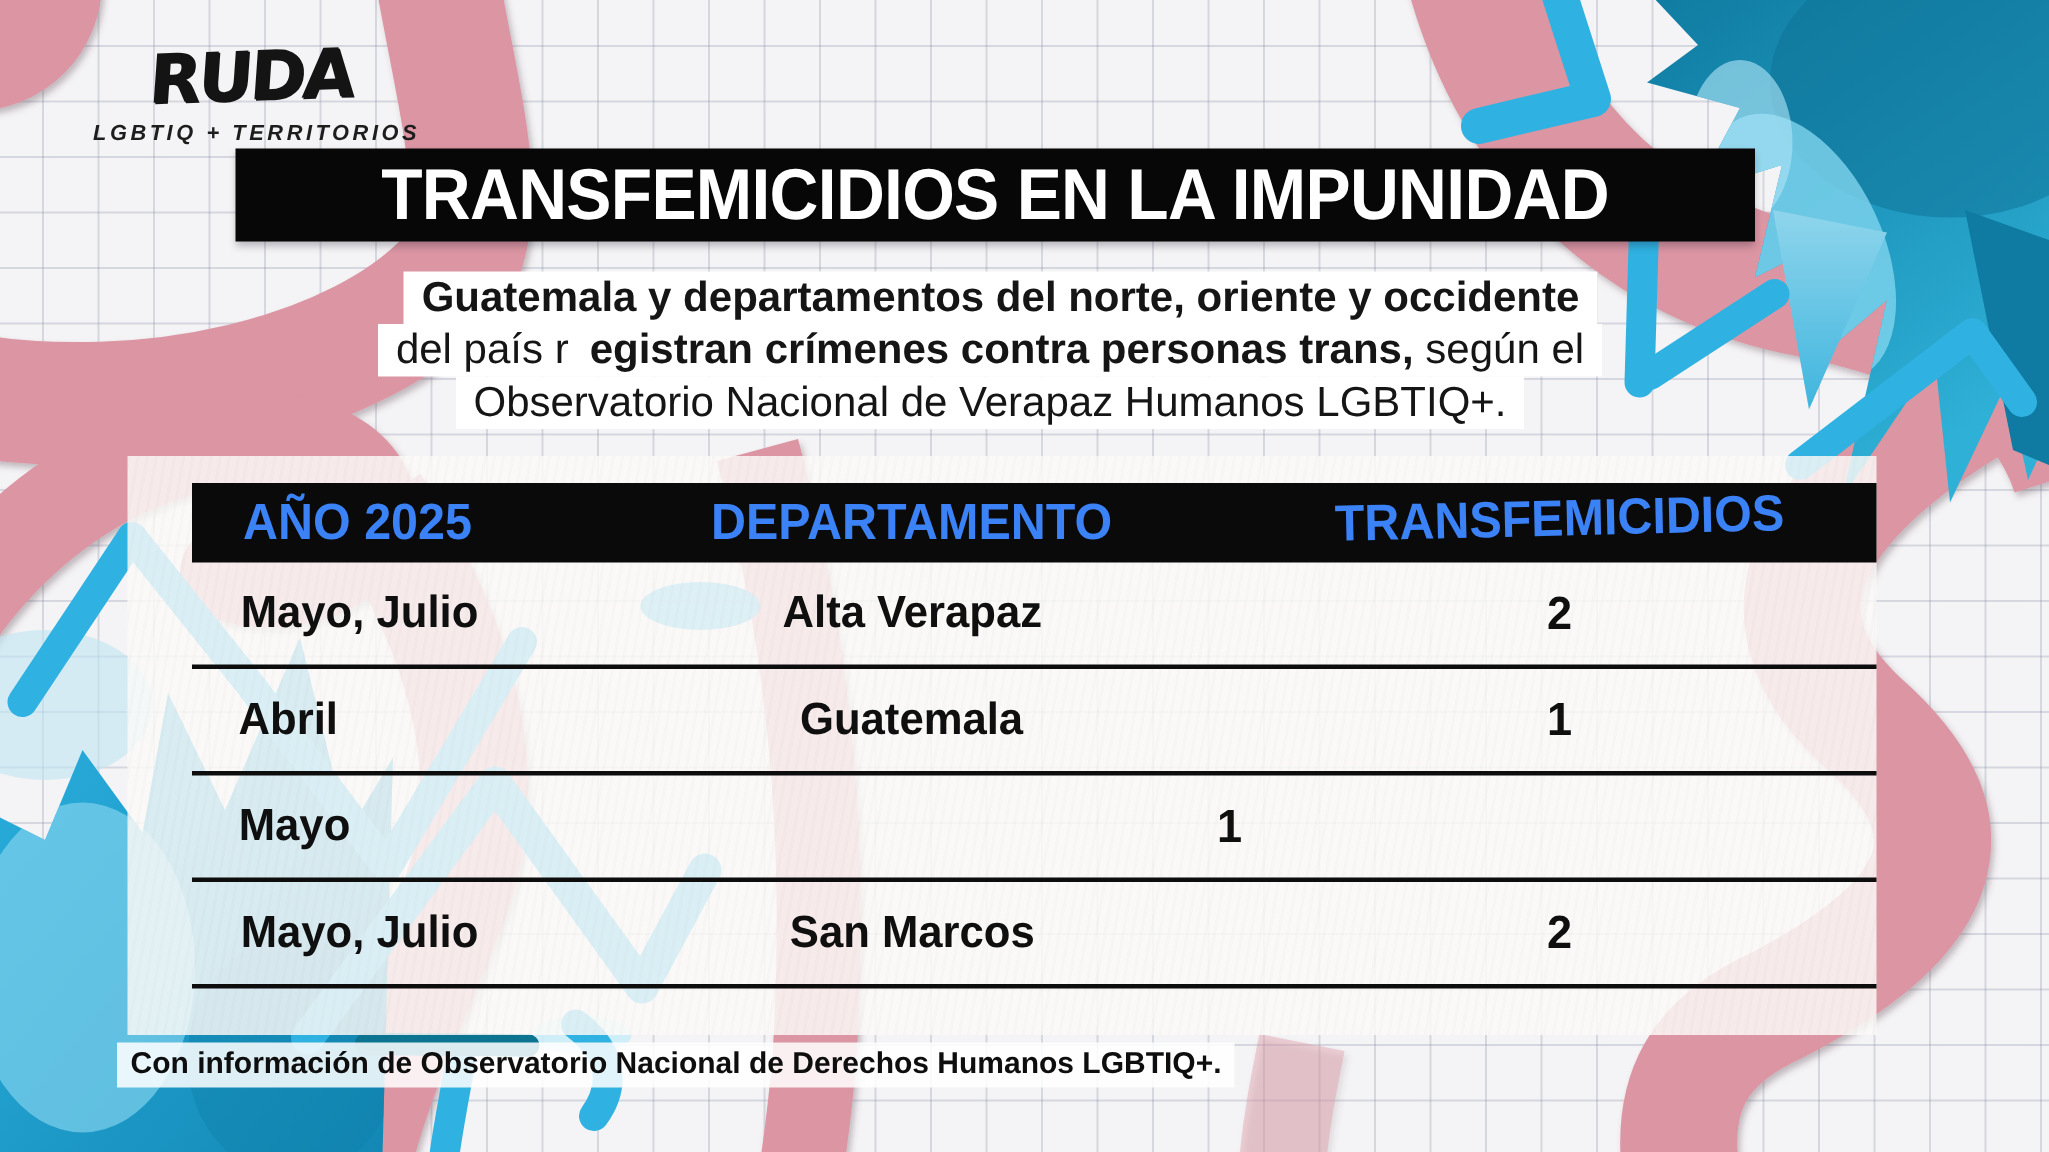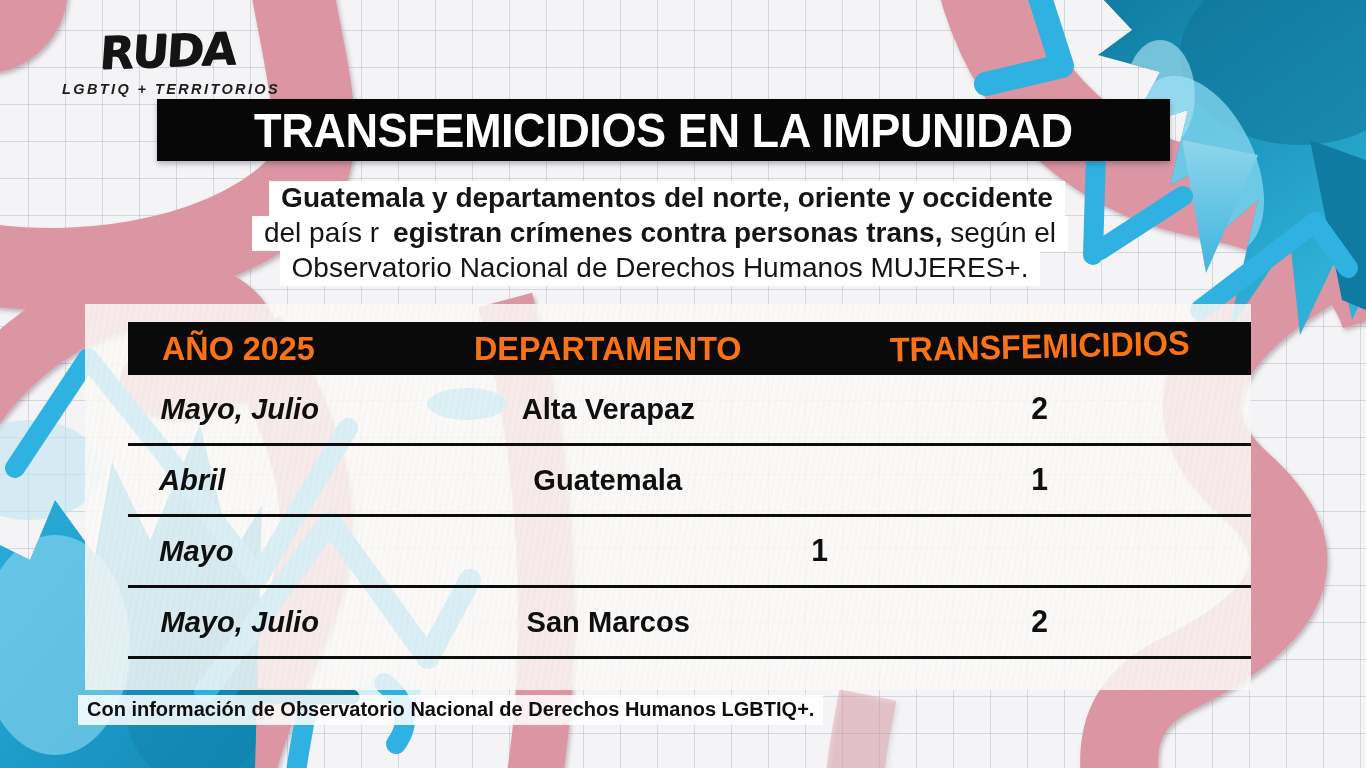--- a/index.html
+++ b/index.html
@@ -55,35 +55,35 @@
   
   .panel {
     position:absolute; left:85px; top:304px; width:1166px; height:386px;
     background:rgba(252,250,248,0.84);
     background-image:repeating-linear-gradient(100deg, rgba(110,100,90,0.025) 0 2px, rgba(255,255,255,0) 2px 6px);
   }
   .thead {
     position:absolute; left:128px; top:322px; width:1123px; height:53px;
     background:#0a0a0a; display:flex; align-items:center;
   }
-  .th { color:#f97316; font-weight:700; }
+  .th { color:#3b82f6; font-weight:700; }
   .th span { display:inline-block; transform:scaleX(0.95); }
   .th1 { width:260px; padding-left:30px; font-size:34px; }
   .th2 { width:440px; text-align:center; font-size:34px; }
   .th3 { flex:1; text-align:center; font-size:34px; }
   .th3 span { transform:scaleX(0.95) rotate(-1.3deg) translateY(-2px); }
 
   .tbody { position:absolute; left:128px; top:375px; width:1123px; }
   .trow {
     display:flex; align-items:center; height:71px;
     border-bottom:3px solid #0d0d0d;
   }
   .td { font-weight:700; font-size:30px; color:#0f0f0f; }
   .td span { display:inline-block; transform:scaleX(0.97); }
-  .td1 { width:260px; padding-left:30px;font-style:italic; }
+  .td1 { width:260px; padding-left:30px; }
   .td2 { width:440px; text-align:center; }
   .td3 { flex:1; text-align:center; font-size:31px; }
 
   
   .footer {
     position:absolute; left:78px; top:695px;
     background:rgba(255,255,255,0.86); padding:3px 9px 4px;
     font-size:20px; font-weight:700; color:#0e0e0e; white-space:nowrap;
   }
 </style>
@@ -174,21 +174,21 @@
   </div>
 
   <div class="intro">
     <div>
       <span class="hl bold">Guatemala y departamentos del norte, oriente y occidente</span>
     </div>
     <div>
       <span class="hl reg"><span>del país r</span><b>egistran crímenes contra personas trans,</b><span> según el</span></span>
     </div>
     <div>
-      <span class="hl reg">Observatorio Nacional de Derechos Humanos MUJERES+.</span>
+      <span class="hl reg">Observatorio Nacional de Verapaz Humanos LGBTIQ+.</span>
     </div>
   </div>
 
   <section class="panel"></section>
 
   <div class="thead">
     <div class="th th1"><span>AÑO 2025</span></div>
     <div class="th th2"><span>DEPARTAMENTO</span></div>
     <div class="th th3"><span>TRANSFEMICIDIOS</span></div>
   </div>

